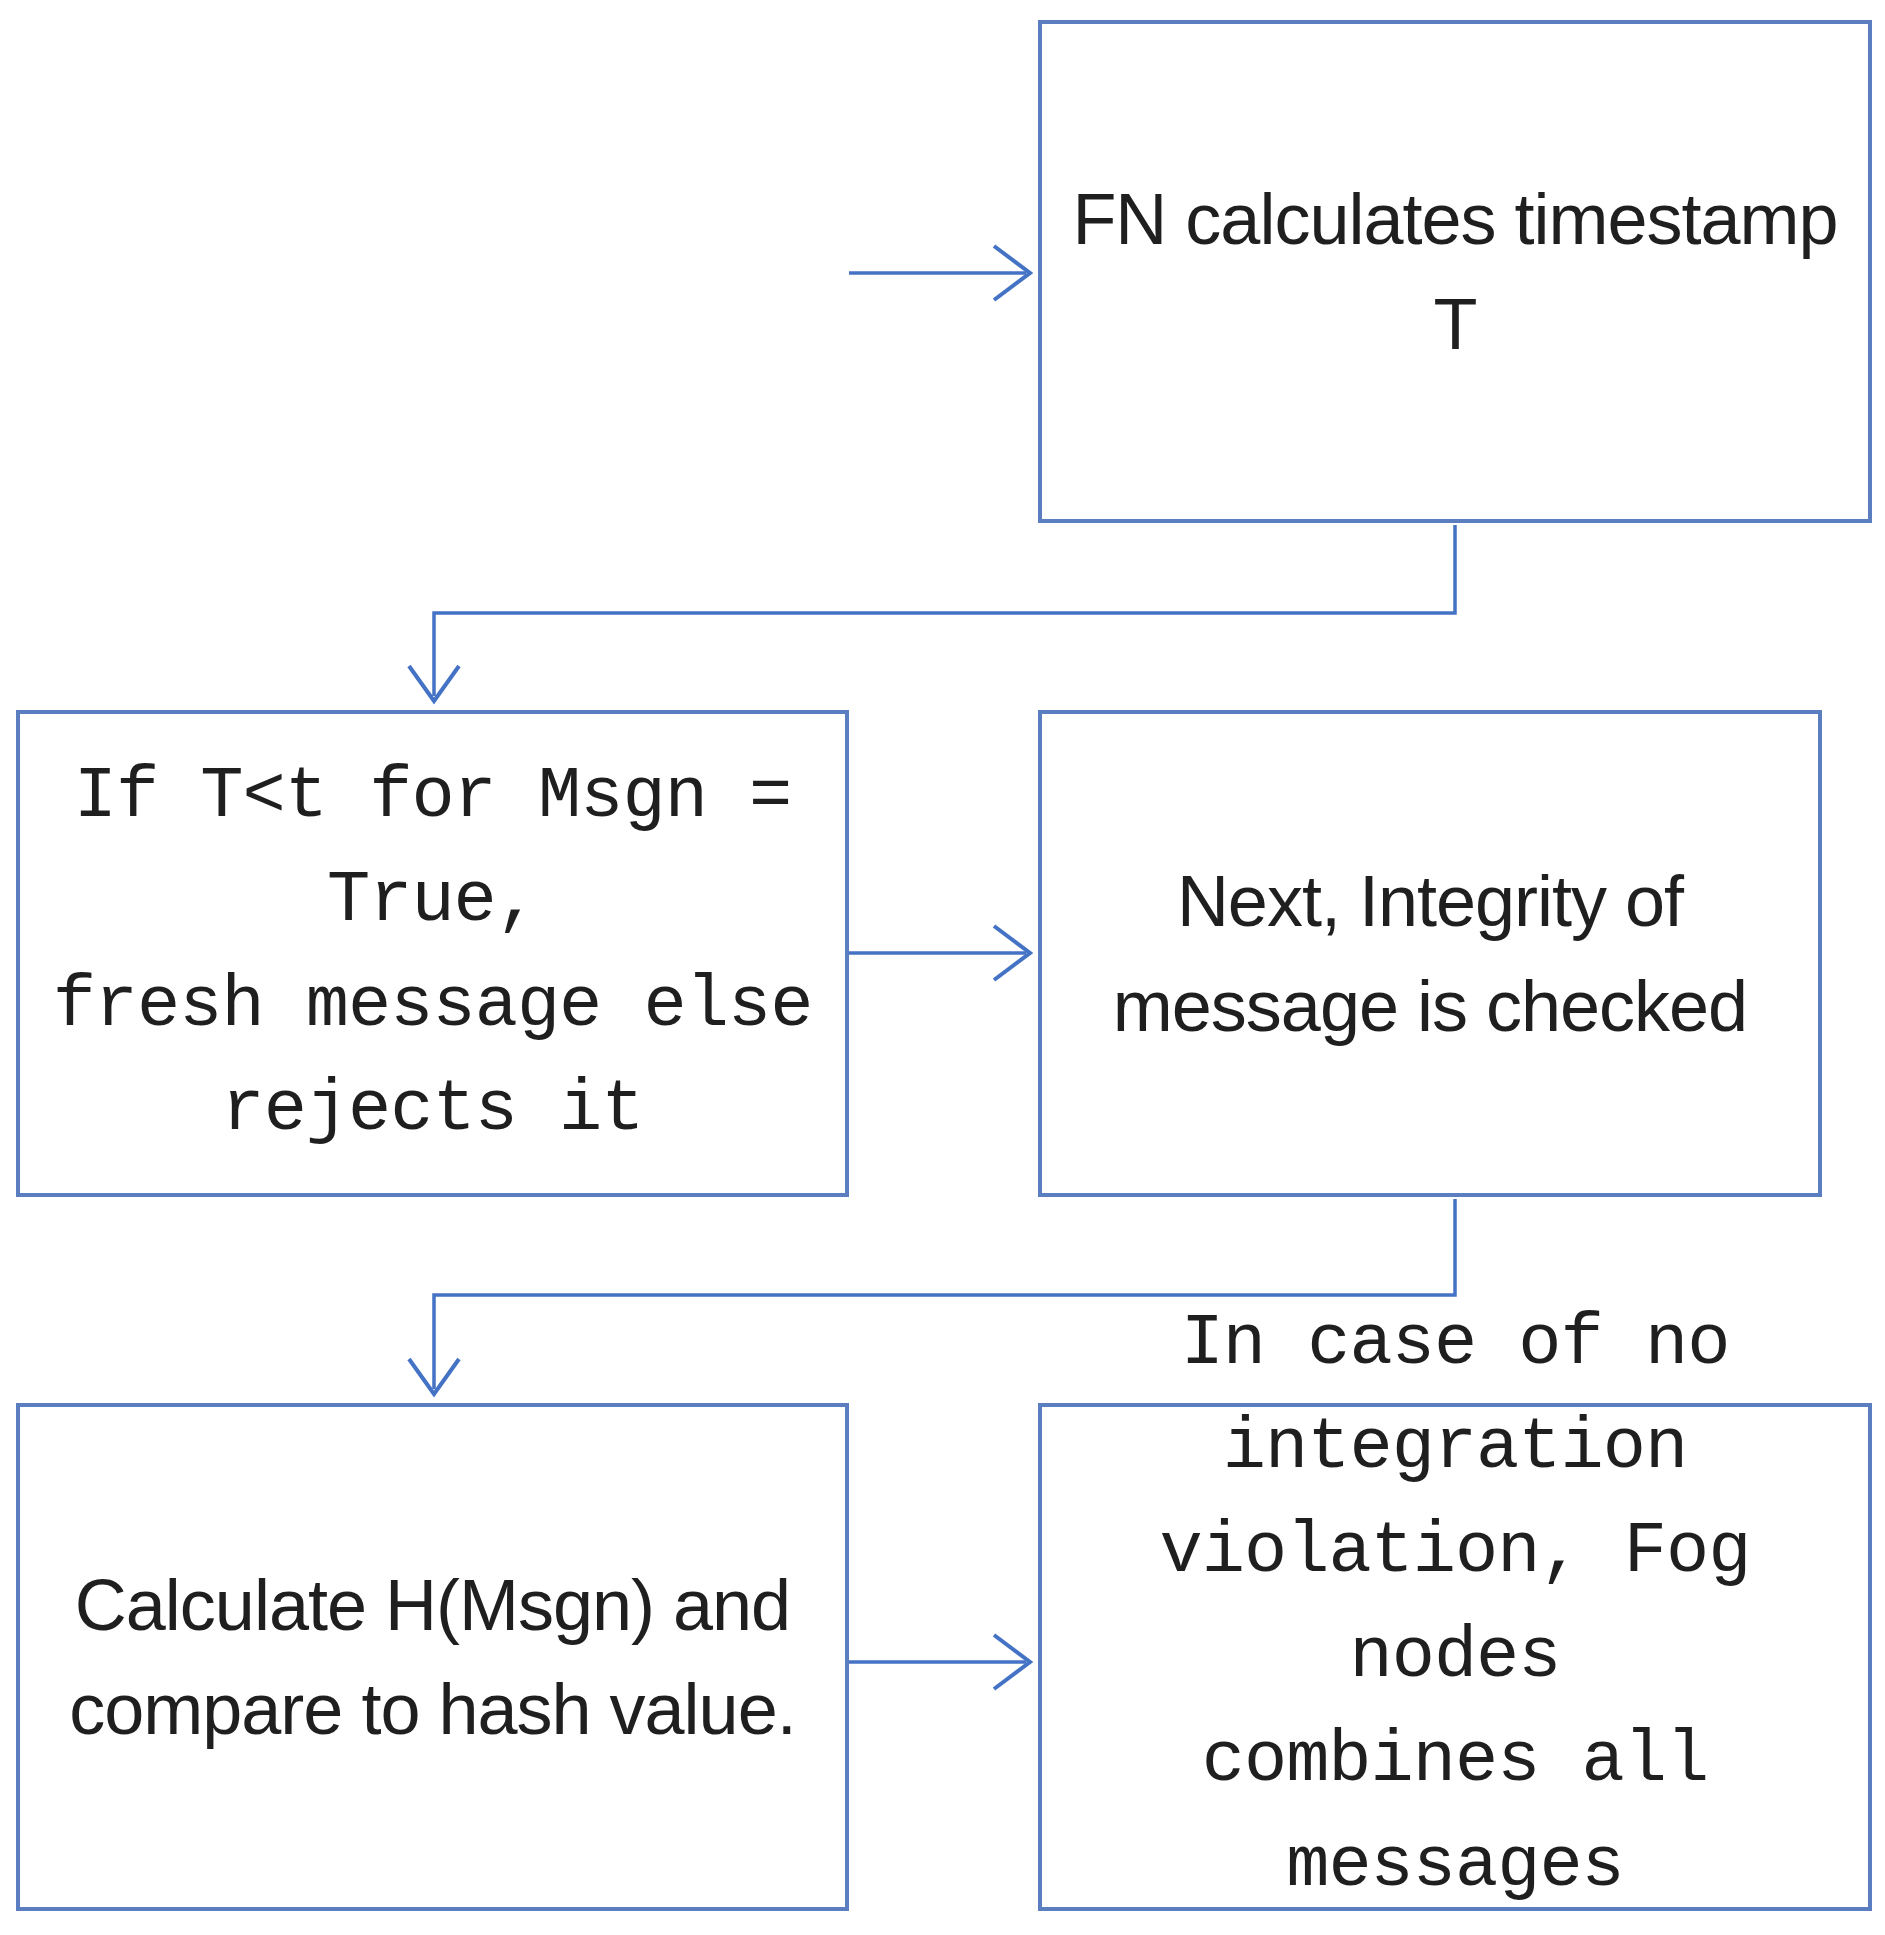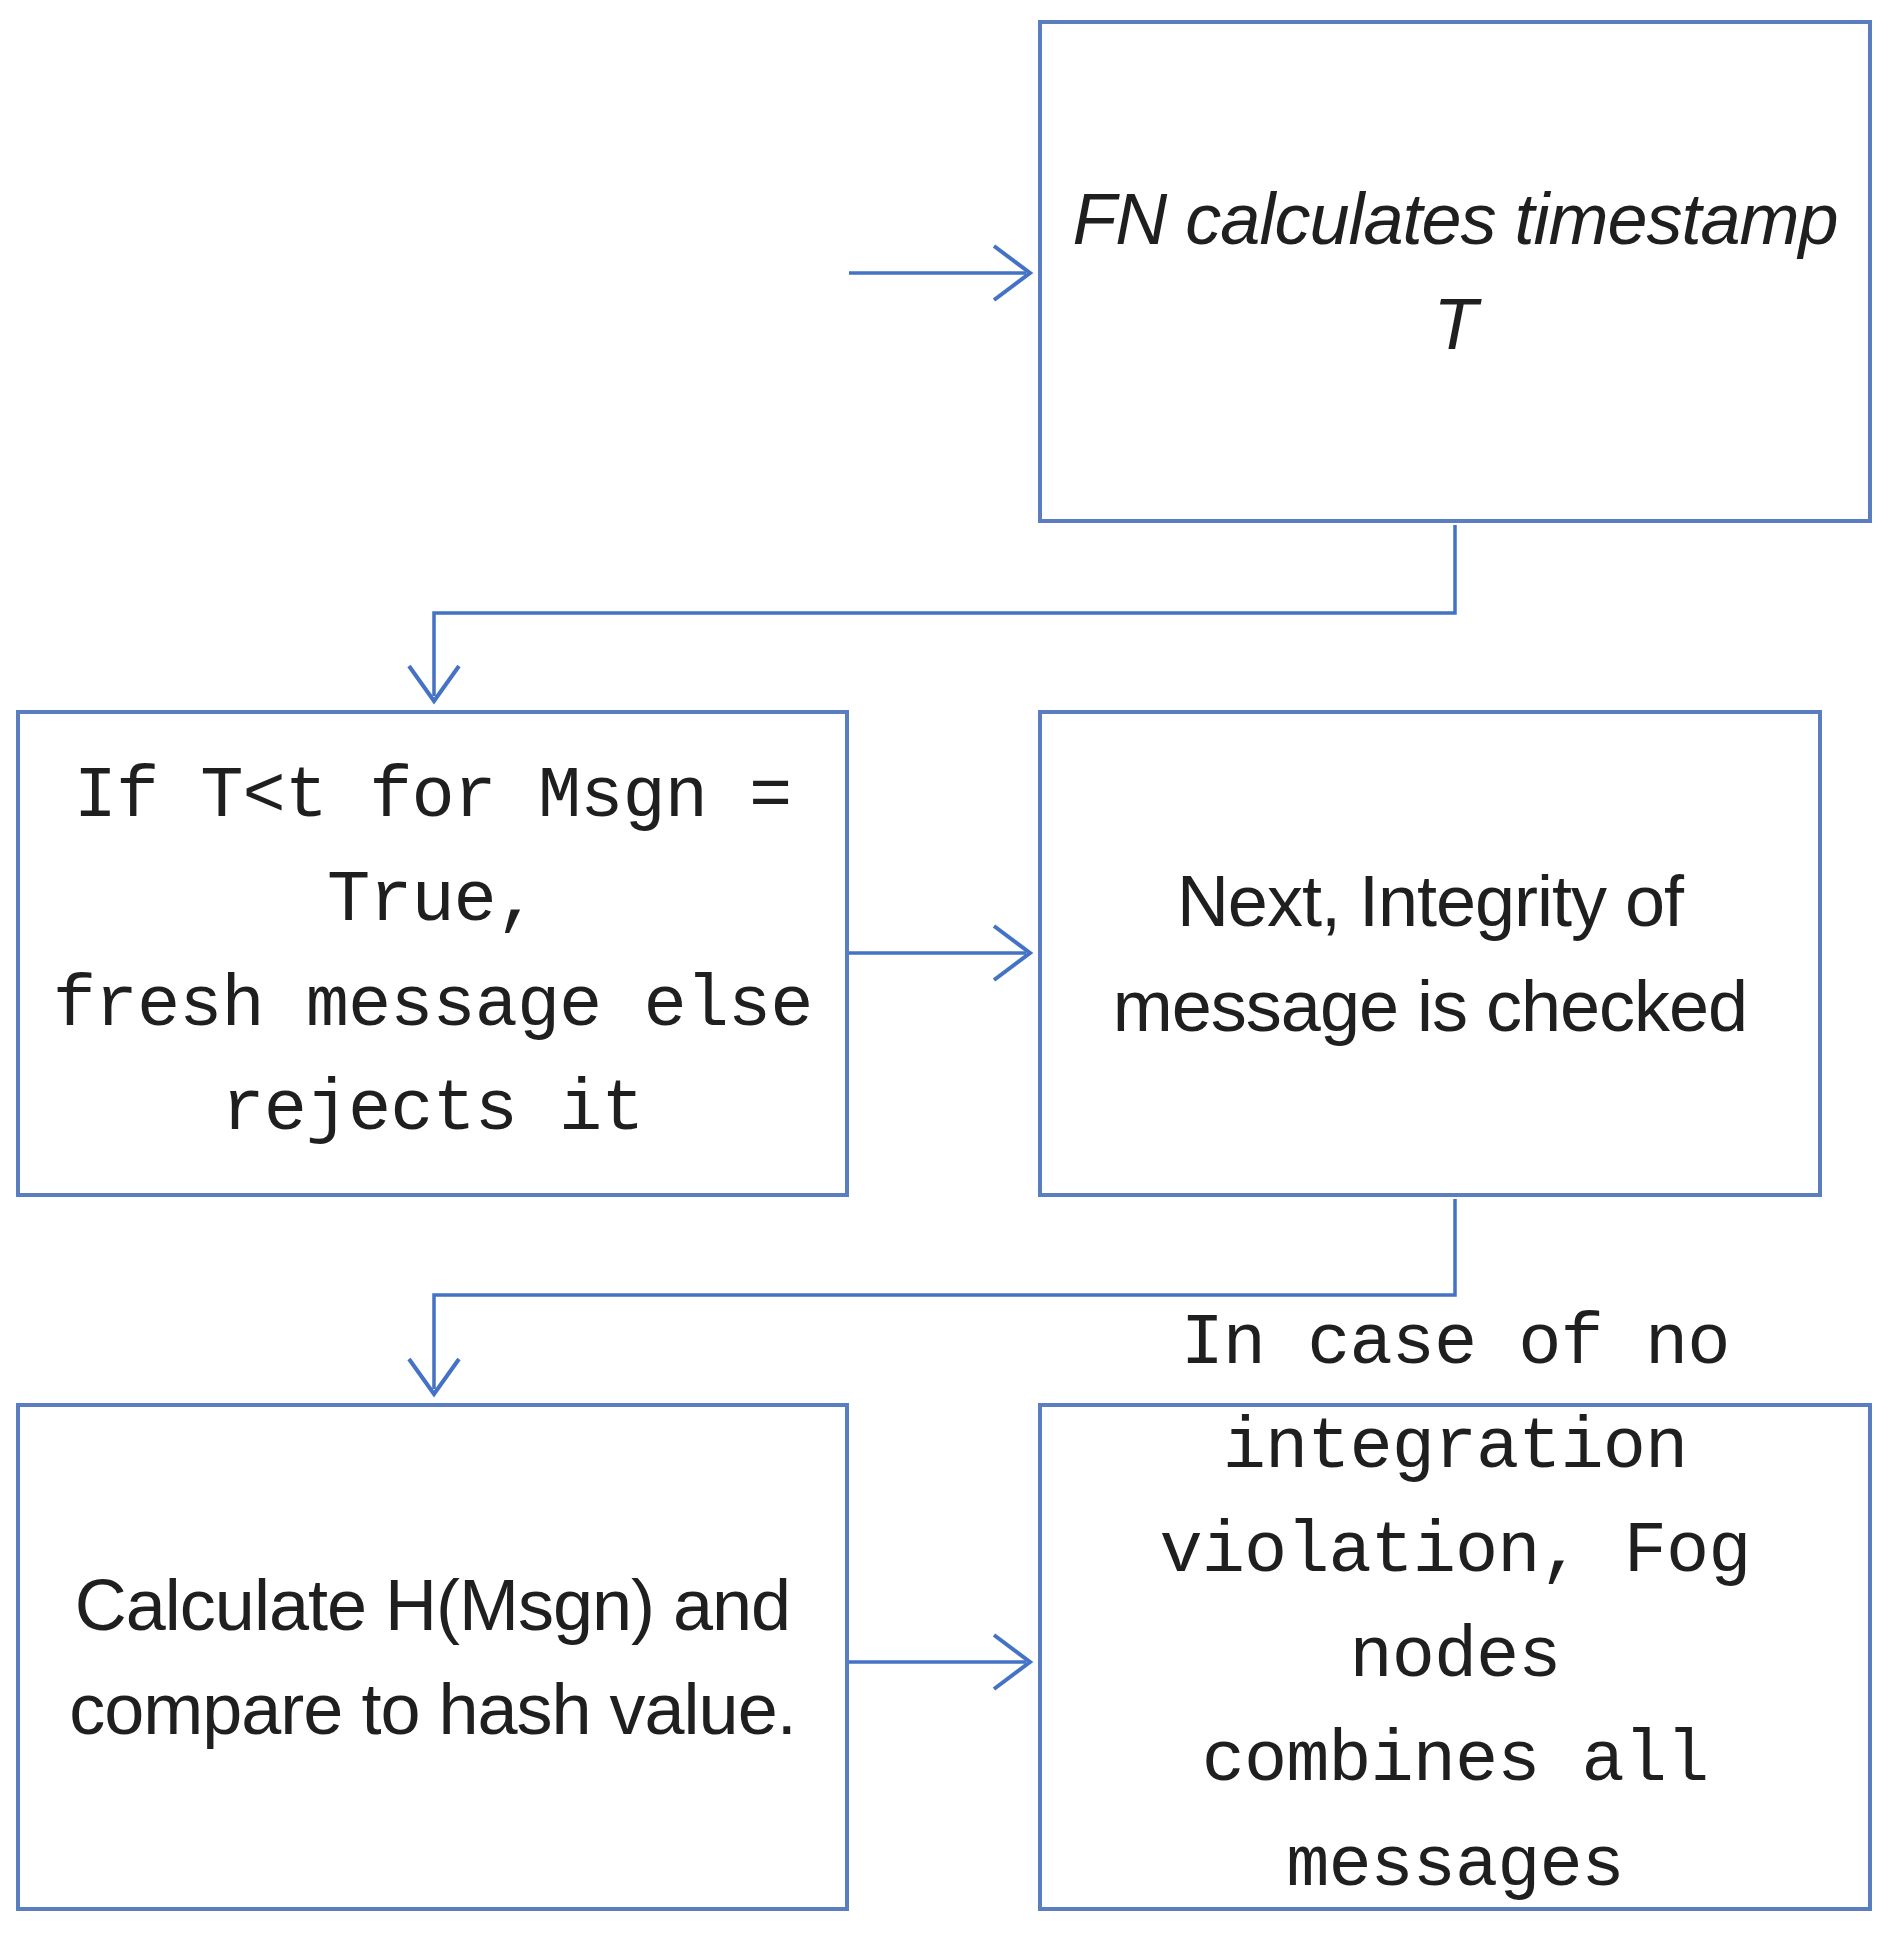--- a/index.html
+++ b/index.html
@@ -47,21 +47,21 @@
   }
   .conn-line { stroke-width: 3.5px; }
   .conn-head { stroke-width: 4px; }
 </style>
 </head>
 <body>
 
 <div class="canvas">
 
 
-  <div class="flow-box" style="left:1038px; top:20px; width:834px; height:503px;font-style:italic;">
+  <div class="flow-box" style="left:1038px; top:20px; width:834px; height:503px;">
     <span class="txt">FN calculates timestamp
 T</span>
   </div>
 
   <div class="flow-box" style="left:16px; top:710px; width:833px; height:487px;font-family:Liberation Mono, monospace;">
     <span class="txt">If T&lt;t for Msgn = True,
 fresh message else
 rejects it</span>
   </div>
 

